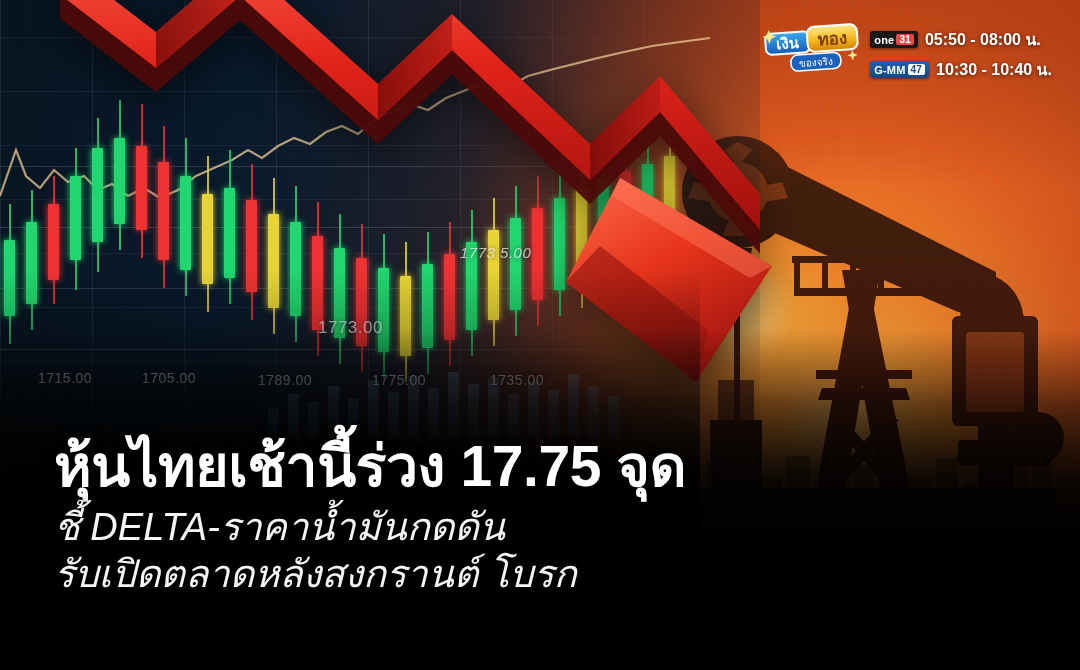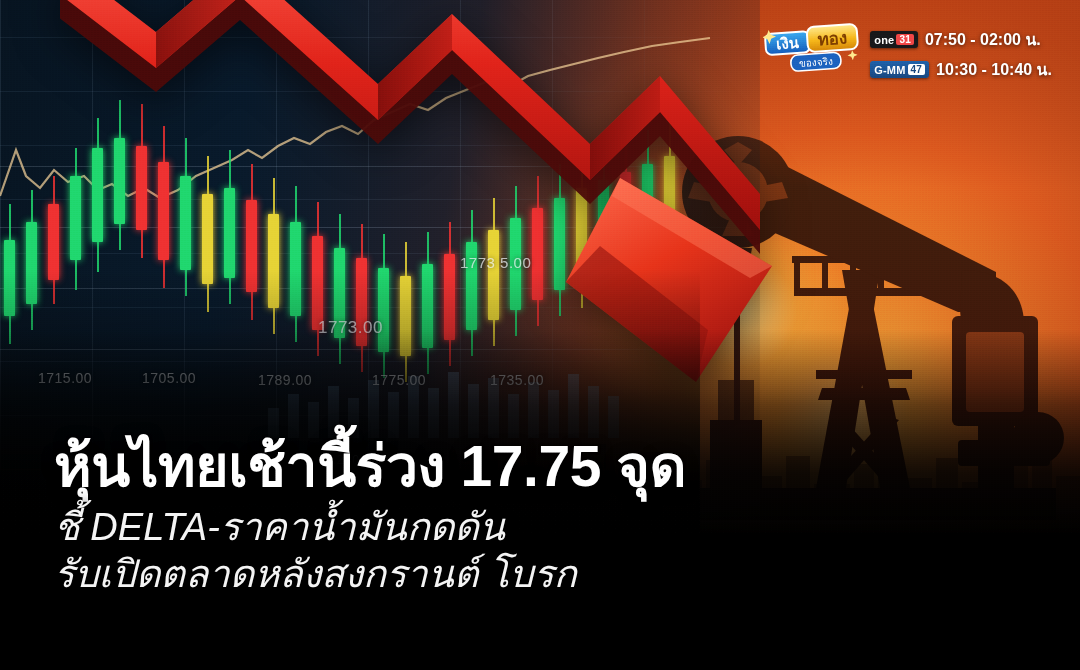--- a/index.html
+++ b/index.html
@@ -440,21 +440,21 @@
       </div>
     </div>
 
   <div id="price-label-layer">
       <div class="plabel" style="left: 38px; top: 370px; font-size: 14px;">1715.00</div>
       <div class="plabel" style="left: 142px; top: 370px; font-size: 14px;">1705.00</div>
       <div class="plabel" style="left: 258px; top: 372px; font-size: 14px;">1789.00</div>
       <div class="plabel" style="left: 372px; top: 372px; font-size: 14px;">1775.00</div>
       <div class="plabel" style="left: 490px; top: 372px; font-size: 14px;">1735.00</div>
       <div class="plabel" style="left: 318px; top: 318px; font-size: 17px;">1773.00</div>
-      <div class="plabel" style="left: 460px; top: 254px; font-size: 15px;">1773 5.00</div>
+      <div class="plabel" style="left: 460px; top: 244px; font-size: 15px; font-style: italic;">1773 5.00</div>
       <div class="plabel" style="left: 318px; top: 452px; font-size: 13px;">11.280</div>
     </div>
 
   <div class="arrow">
     <svg viewBox="0 0 740 440" preserveAspectRatio="none">
       <defs>
         <linearGradient id="redTop" x1="0" y1="0" x2="0" y2="1">
           <stop offset="0%" stop-color="#ff5a4a"></stop>
           <stop offset="45%" stop-color="#e02219"></stop>
           <stop offset="100%" stop-color="#9c0f0c"></stop>
@@ -528,21 +528,21 @@
           <path d="M88 30 L89.4 33.5 L93 35 L89.4 36.5 L88 40 L86.6 36.5 L83 35 L86.6 33.5 Z" fill="#ffe98a"></path>
         </svg>
       </div>
 
       <div class="times" id="airing-times">
           <div class="time-row">
             <div class="chip chip-one">
               <span>one</span>
               <span class="num">31</span>
             </div>
-            <div class="time-txt">07:50 - 02:00 น.</div>
+            <div class="time-txt">05:50 - 08:00 น.</div>
           </div>
           <div class="time-row">
             <div class="chip chip-gmm">
               <span>G-MM</span>
               <span class="num">47</span>
             </div>
             <div class="time-txt">10:30 - 10:40 น.</div>
           </div>
         </div>
     </div>

